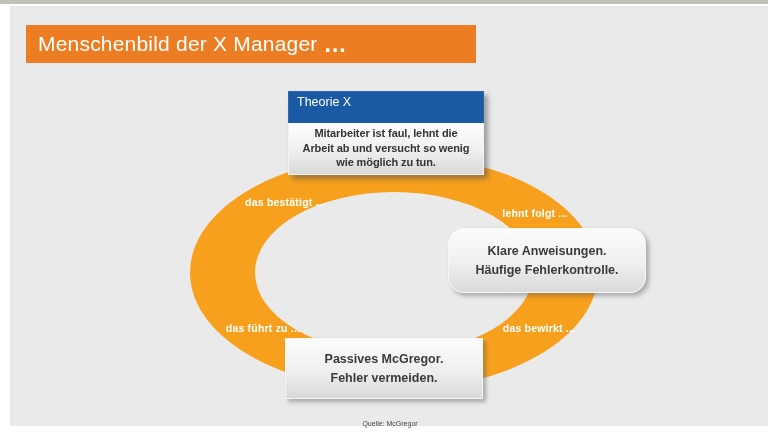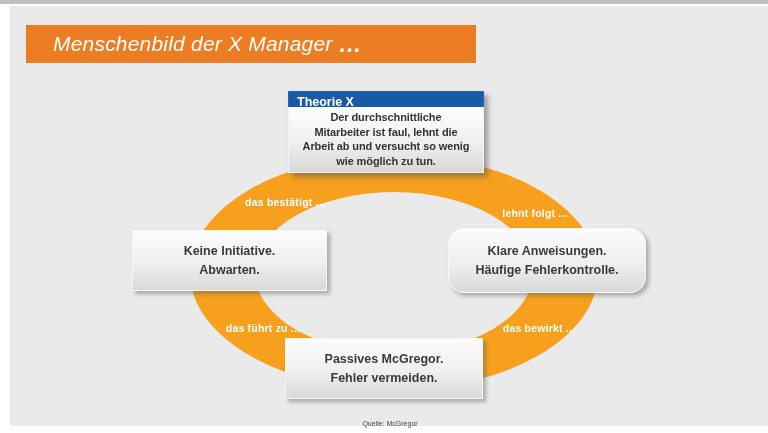--- a/index.html
+++ b/index.html
@@ -18,22 +18,22 @@
   .slide {
     position: absolute; left: 10px; top: 6px; width: 758px; height: 420px;
     background: var(--slide_bg, #EAEAEA);
   }
   
   .title-bar {
     position: absolute; left: 16px; top: 19px; width: 450px; height: 38px;
     background: var(--title_bar, #ED7D23);
     color: #ffffff;
     display: flex; align-items: center;
-    padding-left: 27px; box-sizing: border-box;
-    font-size: 21px; letter-spacing: 0.2px; font-style: italic;
+    padding-left: 12px; box-sizing: border-box;
+    font-size: 21px; letter-spacing: 0.2px;
   }
   .title-bar .dots { font-weight: 700; font-size: 23px; margin-left: 7px; letter-spacing: 1px; }
   
   .ring-outer {
     position: absolute; left: 180px; top: 149px; width: 408px; height: 235px;
     background: var(--ring, #F7A01E);
     border-radius: 50%;
     z-index: 1;
   }
   .ring-hole {
@@ -73,22 +73,22 @@
   .card-bottom { left: 275px; top: 332px; width: 198px; height: 61px; }
   
   .theory-box {
     position: absolute; left: 278px; top: 85px; width: 196px;
     box-shadow: 4px 4px 5px rgba(80,80,80,0.5);
     z-index: 3;
   }
   .theory-header {
     background: var(--theory_header, #1A5AA5);
     color: #ffffff;
-    font-size: 12.5px; font-weight: 700;
-    height: 16px; line-height: 20px;
+    font-size: 12.5px; font-weight: 400;
+    height: 32px; line-height: 20px;
     padding-left: 8px;
     border: 1px solid #2a66b0; border-bottom: none;
     box-sizing: border-box;
   }
   .theory-body {
     background: linear-gradient(to bottom, #ffffff 0%, #ededed 60%, #d8d8d8 100%);
     border: 1px solid #f2f2f2; border-top: none;
     box-sizing: border-box;
     padding: 3px 2px 4px 2px;
     text-align: center;
@@ -124,31 +124,26 @@
     <div class="ring-hole"></div>
 
     <span class="ring-label" style="left:266px; top:196px;">das bestätigt ...</span>
     <span class="ring-label" style="left:516px; top:207px;">lehnt folgt ...</span>
     <span class="ring-label" style="left:244px; top:322px;">das führt zu ...</span>
     <span class="ring-label" style="left:520px; top:322px;">das bewirkt  ...</span>
 
     <div class="theory-box">
       <div class="theory-header">Theorie X</div>
       <div class="theory-body">
-        <span class="line">Der durchschnittliche</span>
         <span class="line">Mitarbeiter ist faul, lehnt die</span>
         <span class="line">Arbeit ab und versucht so wenig</span>
         <span class="line">wie möglich zu tun.</span>
       </div>
     </div>
 
-    <div class="card card-left">
-      <span class="line">Keine Initiative.</span>
-      <span class="line">Abwarten.</span>
-    </div>
 
     <div class="card card-right">
       <span class="line">Klare Anweisungen.</span>
       <span class="line">Häufige Fehlerkontrolle.</span>
     </div>
 
     <div class="card card-bottom">
       <span class="line">Passives McGregor.</span>
       <span class="line">Fehler vermeiden.</span>
     </div>

